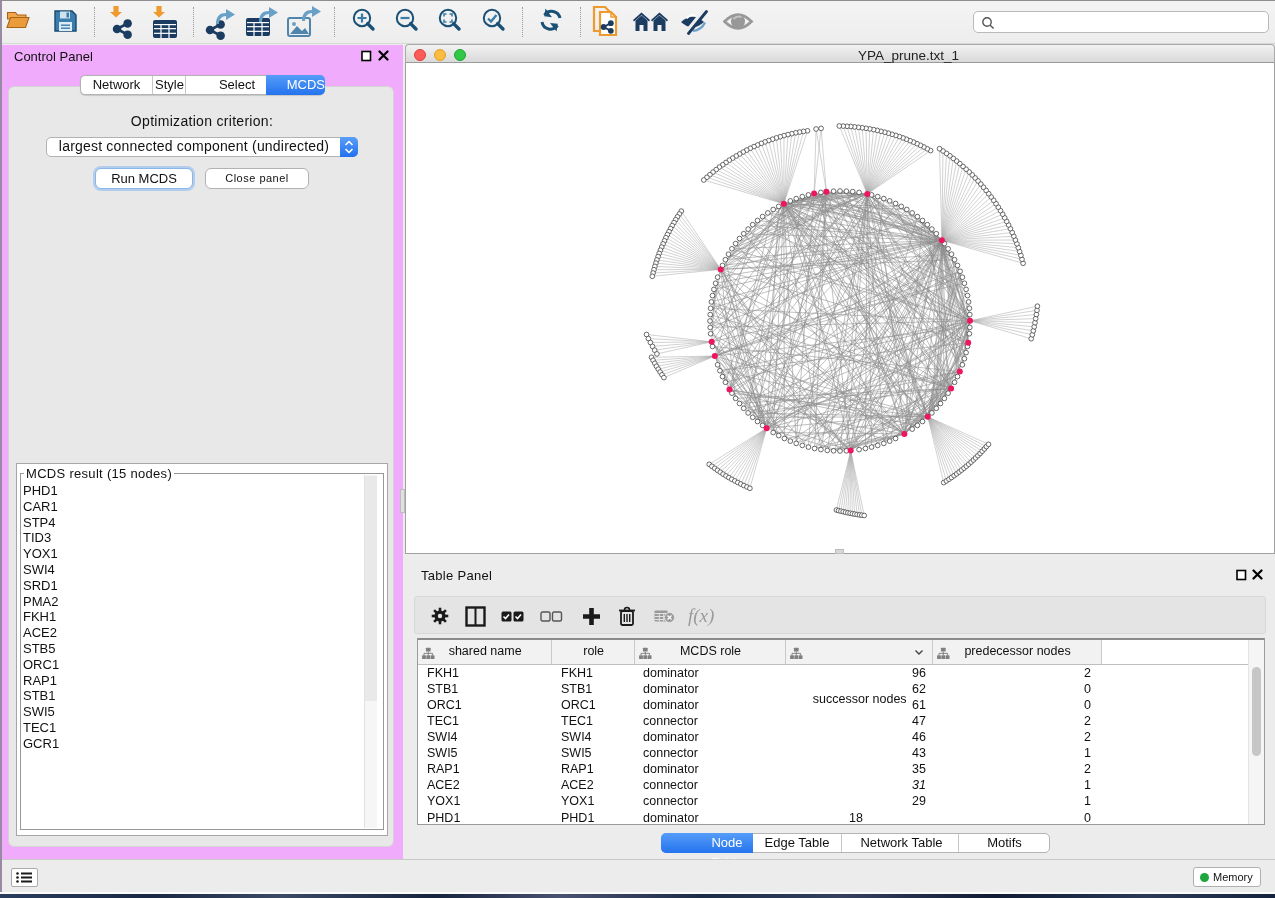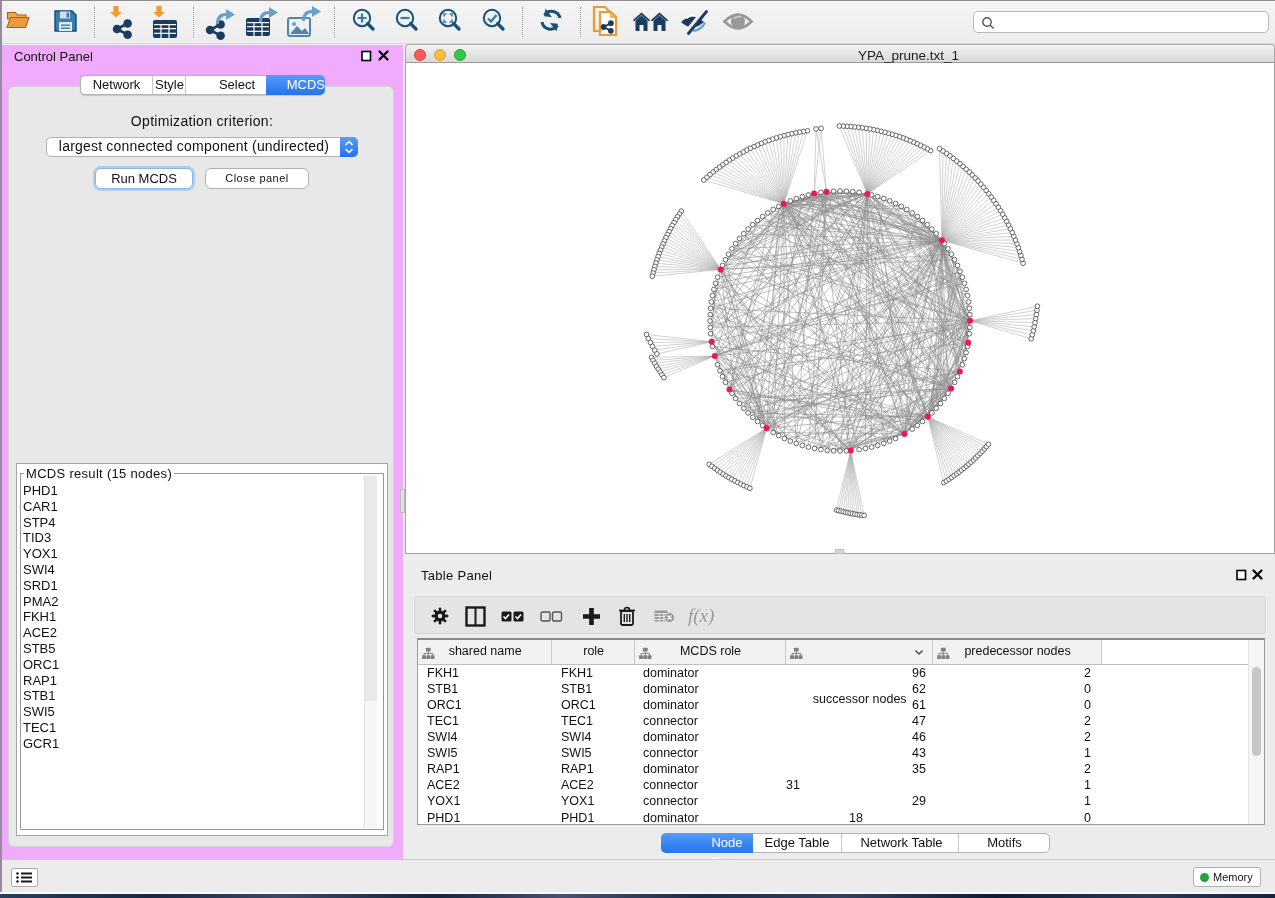--- a/index.html
+++ b/index.html
@@ -1266,21 +1266,21 @@
           <div class="abs" style="left:9px;">RAP1</div>
           <div class="abs" style="left:143px;">RAP1</div>
           <div class="abs" style="left:225px;">dominator</div>
           <div class="abs" style="left:368px;width:140px;text-align:right;">35</div>
           <div class="abs" style="left:515px;width:158px;text-align:right;">2</div>
         </div>
         <div class="abs" style="left:0;top:112.3px;width:846px;height:16px;line-height:16px;">
           <div class="abs" style="left:9px;">ACE2</div>
           <div class="abs" style="left:143px;">ACE2</div>
           <div class="abs" style="left:225px;">connector</div>
-          <div class="abs" style="left:368px;width:140px;">31</div>
+          <div class="abs" style="left:368px;width:140px;text-align:right;font-style:italic;">31</div>
           <div class="abs" style="left:515px;width:158px;text-align:right;">1</div>
         </div>
         <div class="abs" style="left:0;top:128.4px;width:846px;height:16px;line-height:16px;">
           <div class="abs" style="left:9px;">YOX1</div>
           <div class="abs" style="left:143px;">YOX1</div>
           <div class="abs" style="left:225px;">connector</div>
           <div class="abs" style="left:368px;width:140px;text-align:right;">29</div>
           <div class="abs" style="left:515px;width:158px;text-align:right;">1</div>
         </div>
         <div class="abs" style="left:0;top:144.5px;width:846px;height:16px;line-height:16px;">

